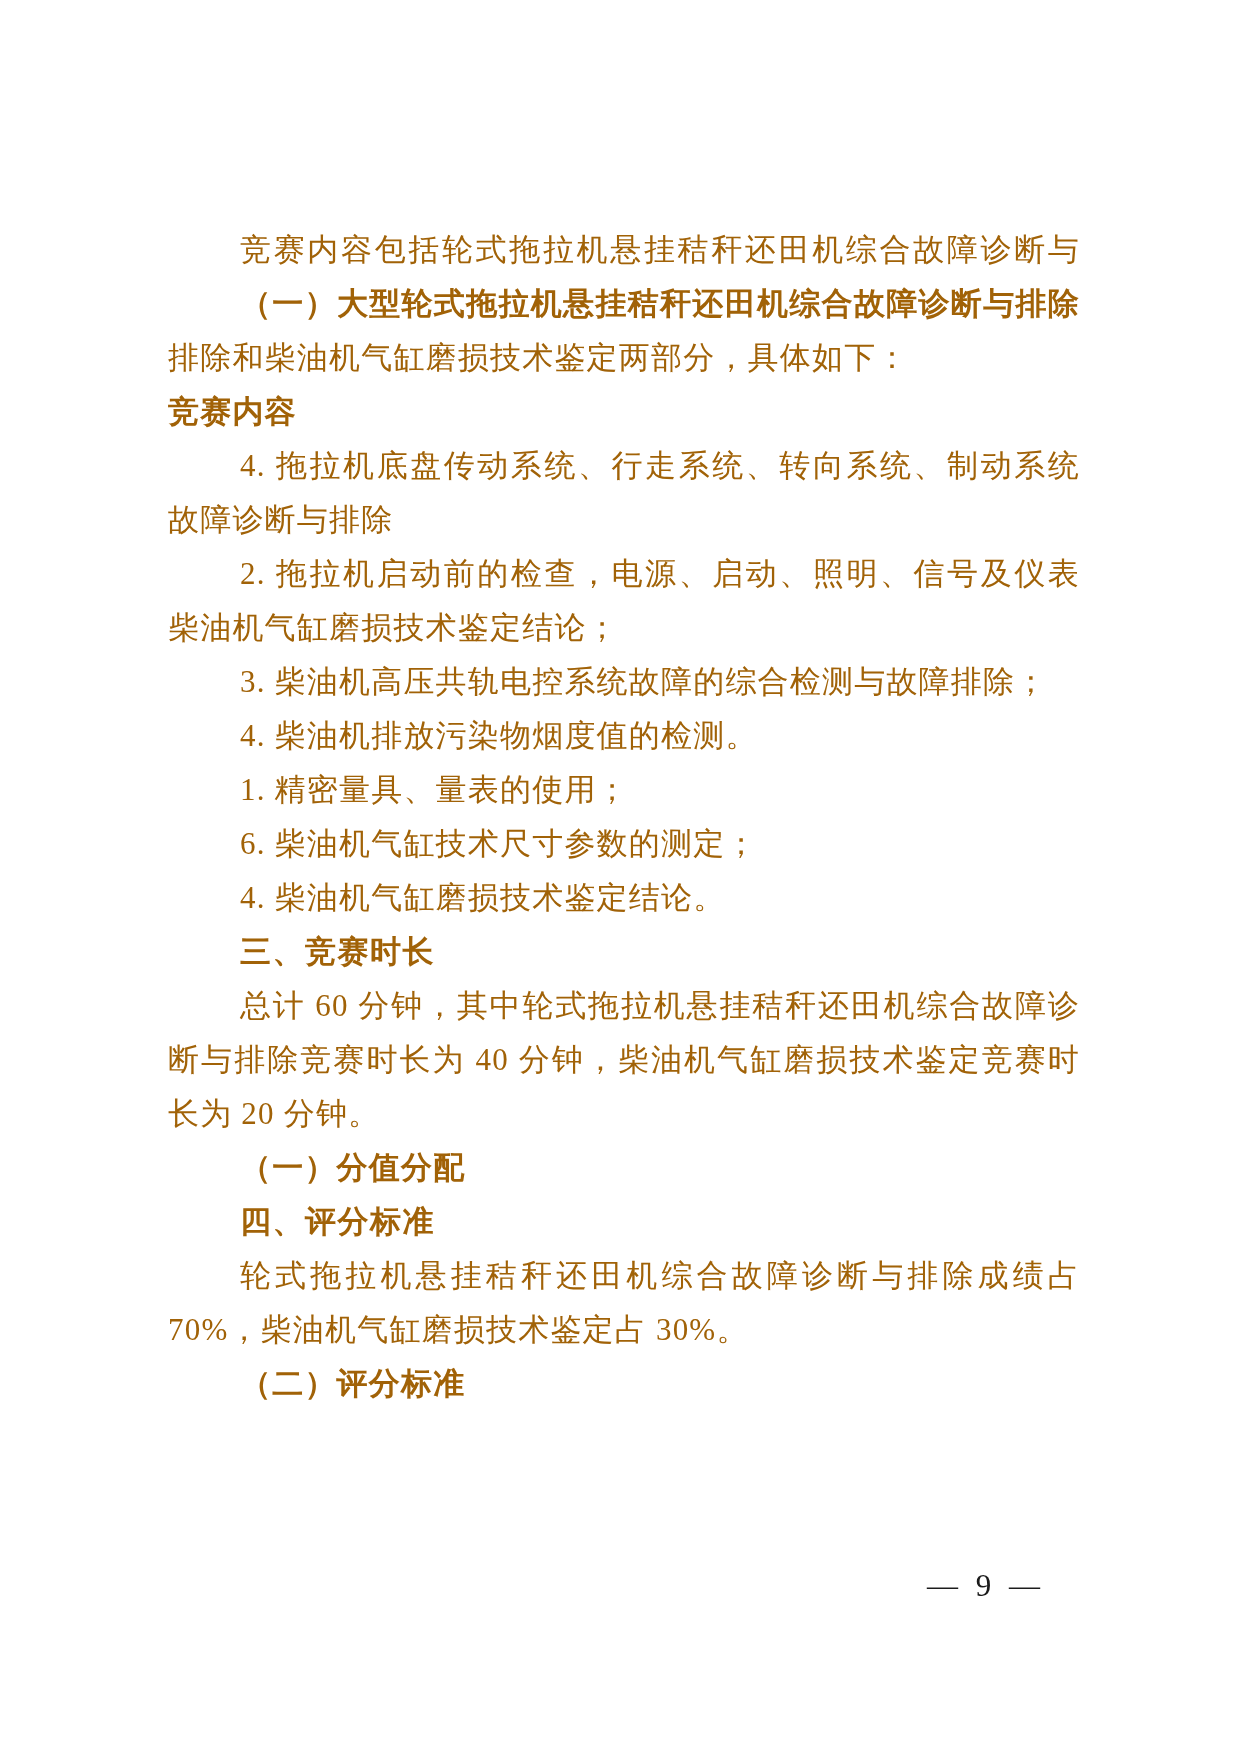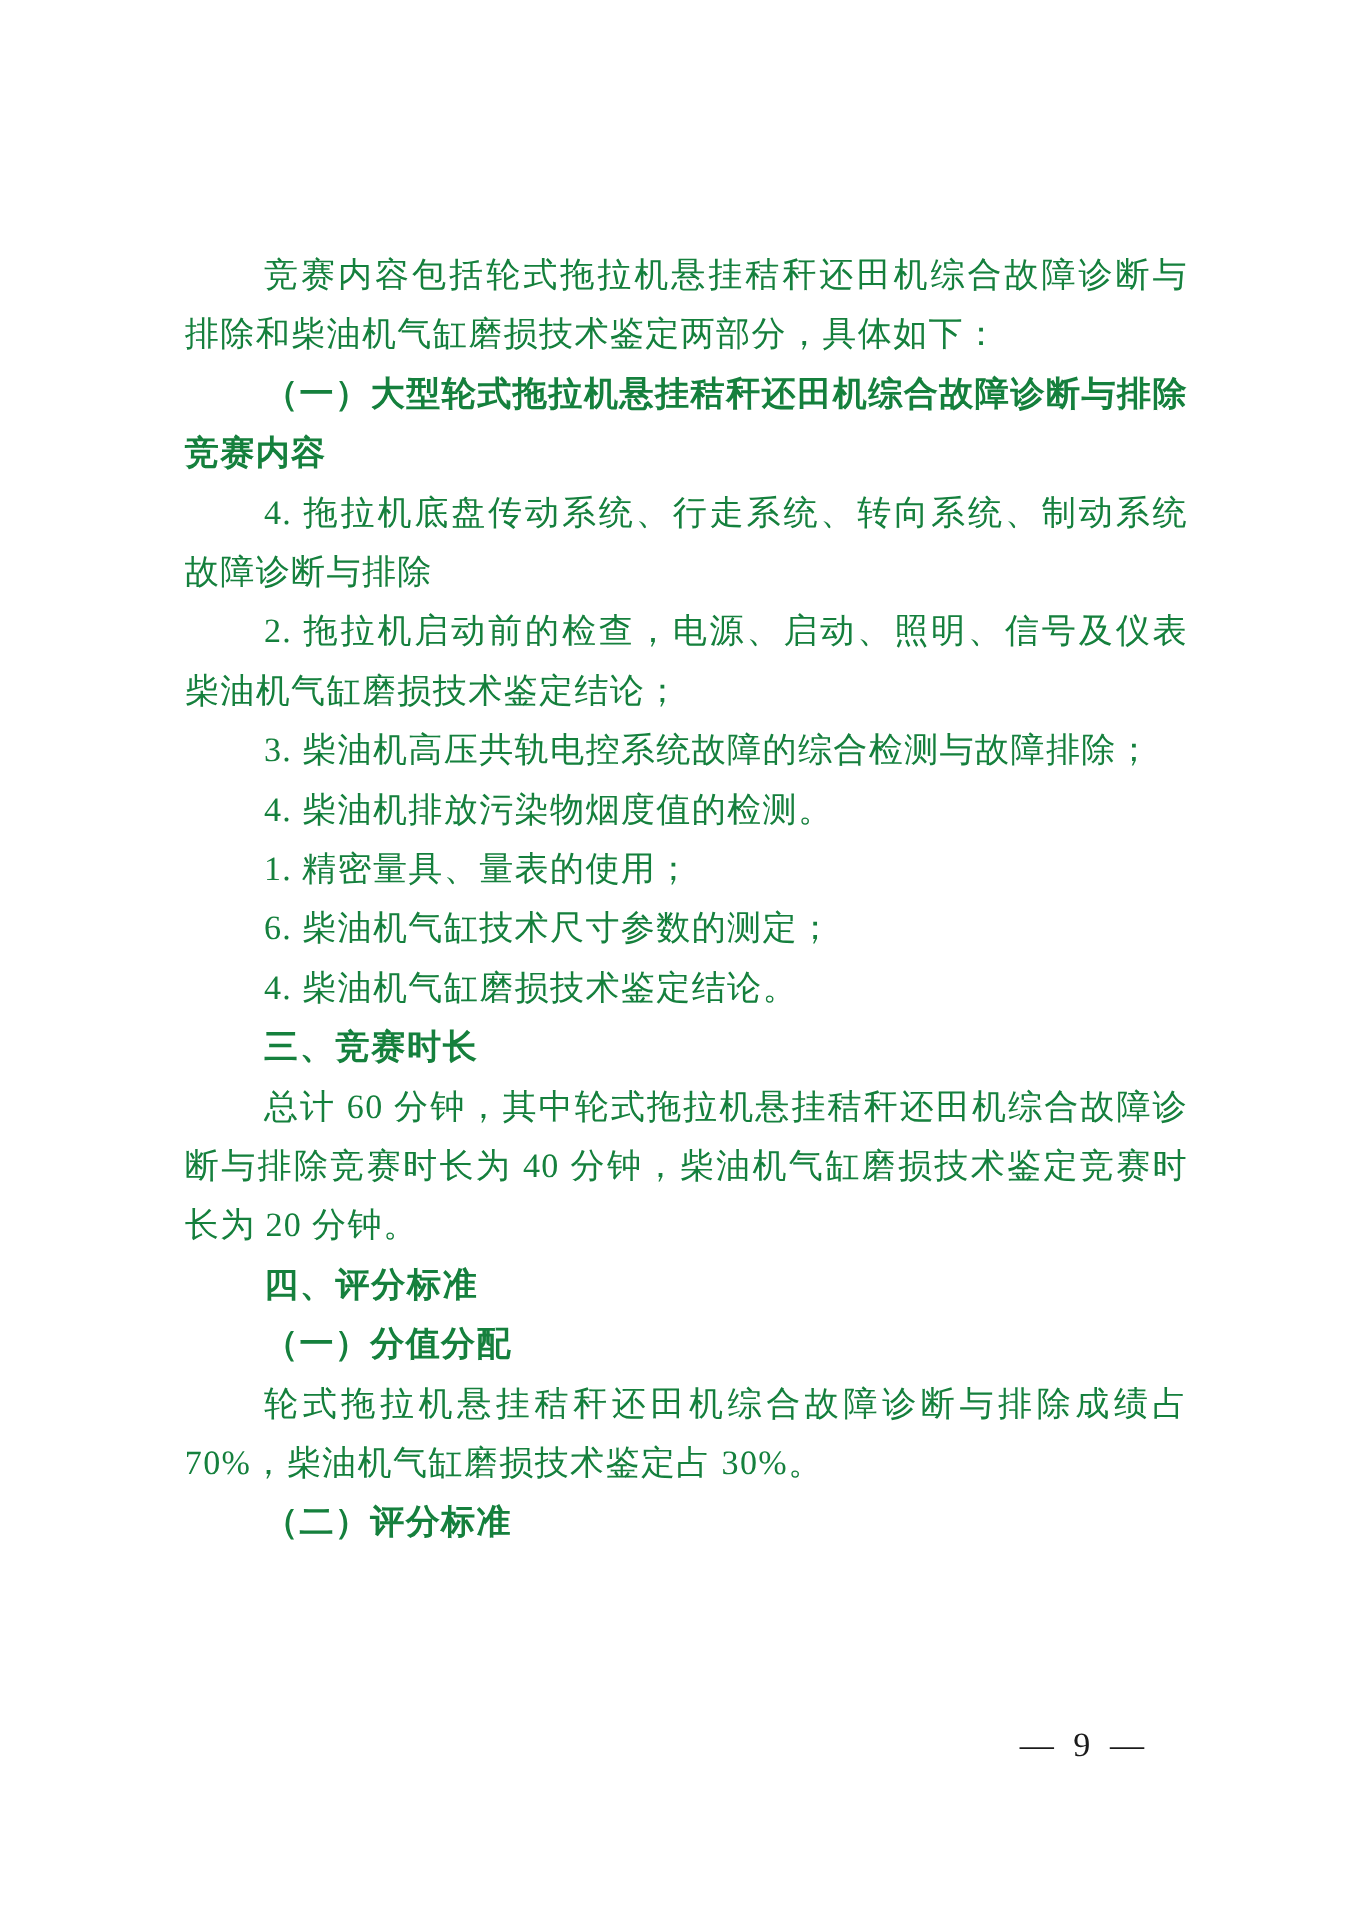--- a/index.html
+++ b/index.html
@@ -21,21 +21,21 @@
     top: 223px;
     width: 912px;
   }
 
   .line {
     height: 54px;
     line-height: 54px;
     font-size: 31px;
     letter-spacing: 1.2px;
     white-space: pre;
-    color: #15803d;
+    color: #a16207;
   }
 
   
   .ind { padding-left: 72px; }
 
   
   .full {
     white-space: normal;
     text-align: justify;
     text-align-last: justify;
@@ -60,37 +60,37 @@
     font-family: "Liberation Serif", serif;
     color: #1b1b1b;
   }
 </style>
 </head>
 <body>
 
 <div class="page">
   <div class="content">
     <div class="line ind full">竞赛内容包括轮式拖拉机悬挂秸秆还田机综合故障诊断与</div>
+    <div class="line kai ind full">（一）大型轮式拖拉机悬挂秸秆还田机综合故障诊断与排除</div>
     <div class="line">排除和柴油机气缸磨损技术鉴定两部分，具体如下：</div>
-    <div class="line kai ind full">（一）大型轮式拖拉机悬挂秸秆还田机综合故障诊断与排除</div>
     <div class="line kai">竞赛内容</div>
     <div class="line ind full">4. 拖拉机底盘传动系统、行走系统、转向系统、制动系统</div>
     <div class="line">故障诊断与排除</div>
     <div class="line ind full">2. 拖拉机启动前的检查，电源、启动、照明、信号及仪表</div>
     <div class="line">柴油机气缸磨损技术鉴定结论；</div>
     <div class="line ind">3. 柴油机高压共轨电控系统故障的综合检测与故障排除；</div>
     <div class="line ind">4. 柴油机排放污染物烟度值的检测。</div>
     <div class="line ind">1. 精密量具、量表的使用；</div>
     <div class="line ind">6. 柴油机气缸技术尺寸参数的测定；</div>
     <div class="line ind">4. 柴油机气缸磨损技术鉴定结论。</div>
     <div class="line hei ind">三、竞赛时长</div>
     <div class="line ind full">总计 60 分钟，其中轮式拖拉机悬挂秸秆还田机综合故障诊</div>
     <div class="line full">断与排除竞赛时长为 40 分钟，柴油机气缸磨损技术鉴定竞赛时</div>
     <div class="line">长为 20 分钟。</div>
+    <div class="line kai ind">（一）分值分配</div>
     <div class="line hei ind">四、评分标准</div>
-    <div class="line kai ind">（一）分值分配</div>
     <div class="line ind full">轮式拖拉机悬挂秸秆还田机综合故障诊断与排除成绩占</div>
     <div class="line">70%，柴油机气缸磨损技术鉴定占 30%。</div>
     <div class="line kai ind">（二）评分标准</div>
   </div>
 
   <div class="page-number">— 9 —</div>
 </div>
 
 </body></html>

